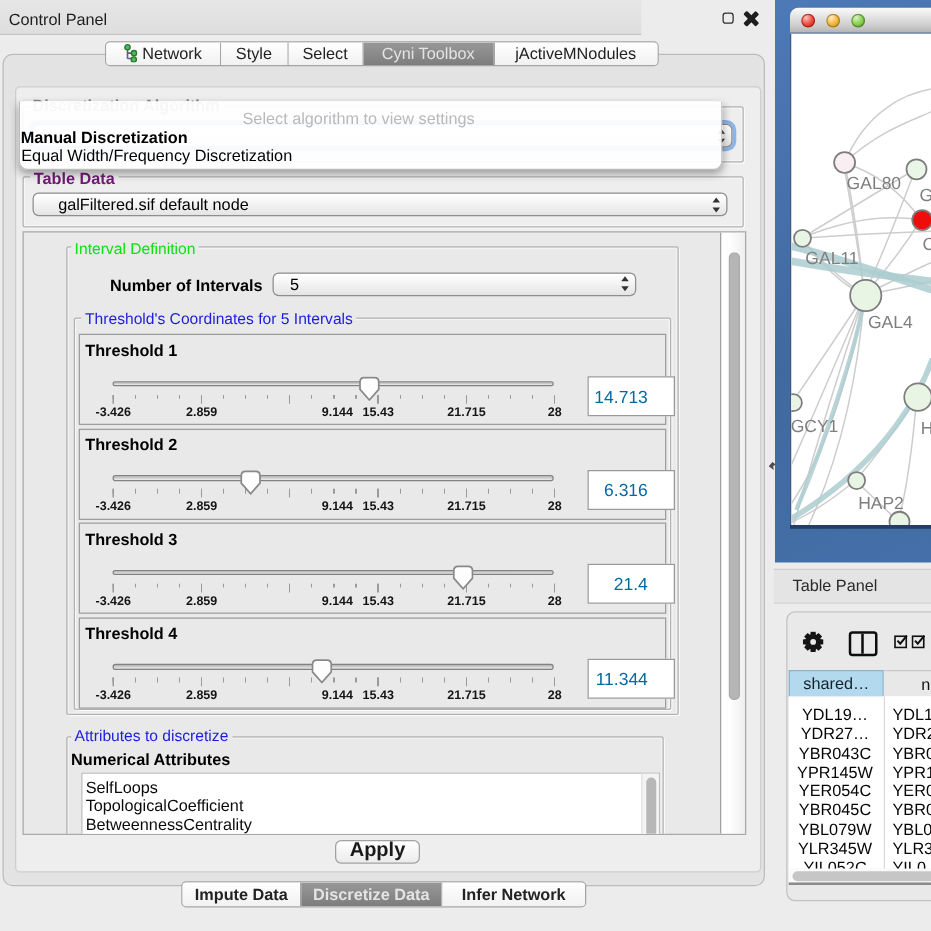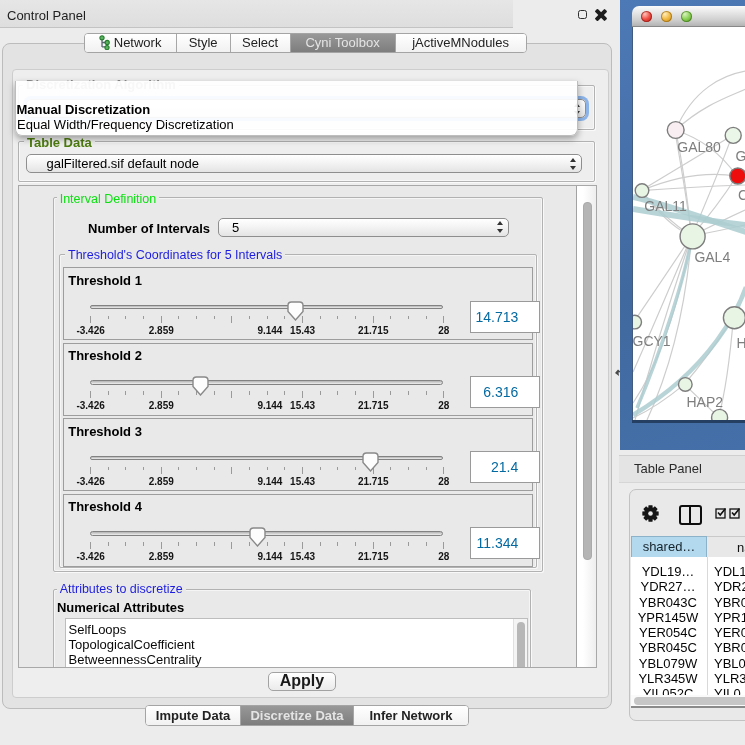--- a/index.html
+++ b/index.html
@@ -91,21 +91,21 @@
 
 <div class="group" style="left:18px;top:85px;width:575px;height:43px;"></div>
 <span class="abs" style="left:23px;top:77px;font-size:13px;font-weight:bold;color:#8a8a8a;background:#eee;padding:0 3px;">Discretization Algorithm</span>
 <div class="combo" style="left:25.5px;top:99px;width:560.5px;box-shadow:0 0 0 3px rgba(115,165,230,.8),inset 0 1px 0 #fff;">
   <div class="arr">
       <i class="up"></i>
       <i class="dn"></i>
     </div>
   </div>
 <div class="group" style="left:18px;top:141px;width:575px;height:39px;"></div>
-<span class="abs" style="left:24px;top:135px;font-size:13px;font-weight:bold;color:#4d7c0f;background:#eee;padding:0 3px;">Table Data</span>
+<span class="abs" style="left:24px;top:135px;font-size:13px;font-weight:bold;color:#701a75;background:#eee;padding:0 3px;">Table Data</span>
 <div class="combo" style="left:25.5px;top:154px;width:556px;padding-left:20px;">galFiltered.sif default node
   <div class="arr">
       <i class="up"></i>
       <i class="dn"></i>
     </div></div>
 
 <div class="abs" id="scrollarea" style="left:18px;top:185px;width:577px;height:481px;border:1px solid #a8a8a8;background:#e9e9e9;overflow:hidden;">
   <div class="group" style="left:33.5px;top:11px;width:488.5px;height:373px;"></div>
   <span class="gtitle abs" style="left:37.7px;top:5.5px;color:#0ce011;">Interval Definition</span>
   <span class="abs" style="left:69px;top:35px;font-size:13px;font-weight:bold;color:#000;">Number of Intervals</span>
@@ -202,20 +202,21 @@
 
   <div class="abs" style="left:556.5px;top:0;width:20px;height:481px;background:linear-gradient(90deg,#ffffff 30%,#ededed);border-left:1px solid #a2a2a2;"></div>
   <div class="abs" style="left:564px;top:16px;width:6.5px;height:356px;background:#b5b5b5;border:0.5px solid #aaa;border-radius:4px;"></div>
 </div>
 
 <div class="abs" style="left:268px;top:672px;width:66px;height:16.5px;border:1px solid #a2a2a2;border-radius:5px;background:linear-gradient(#ffffff,#ebebeb);text-align:center;font-size:16px;font-weight:bold;color:#1a1a1a;line-height:16px;">Apply</div>
 
 <div class="abs" style="left:15px;top:80.5px;width:561px;height:54px;background:rgba(255,255,255,.93);
      border:1px solid #bdbdbd;border-top:none;border-radius:0 0 7px 7px;
      box-shadow:0 3px 7px rgba(0,0,0,.35);">
+  <span class="abs" style="left:178px;top:6px;font-size:13px;color:#b9b9b9;">Select algorithm to view settings</span>
   <span class="abs" style="left:0.5px;top:21.5px;font-size:13px;font-weight:bold;color:#000;">Manual Discretization</span>
   <span class="abs" style="left:1px;top:36.8px;font-size:13px;color:#000;">Equal Width/Frequency Discretization</span>
 </div>
 
 <div class="abs" style="left:619px;top:0;width:1px;height:450px;background:#eeebe1;"></div>
 <svg class="abs" style="left:614px;top:368px;" width="8" height="9" viewBox="0 0 8 9">
   <path d="M1 5 L4 1.5 L7 4 L4.5 4.5 L5 8 Z" fill="#4a4a4a"></path>
 </svg>
 <div class="abs" style="left:620px;top:0;width:125px;height:450px;background:linear-gradient(160deg,#4d79b6 0%,#40699f 60%,#446fa8 100%);"></div>
 <div class="abs" style="left:632px;top:6px;width:113px;height:20px;background:linear-gradient(#fbfbfb,#cfcfcf 70%,#b4b4b4);border-top-left-radius:7px;border-bottom:1px solid #888;">

